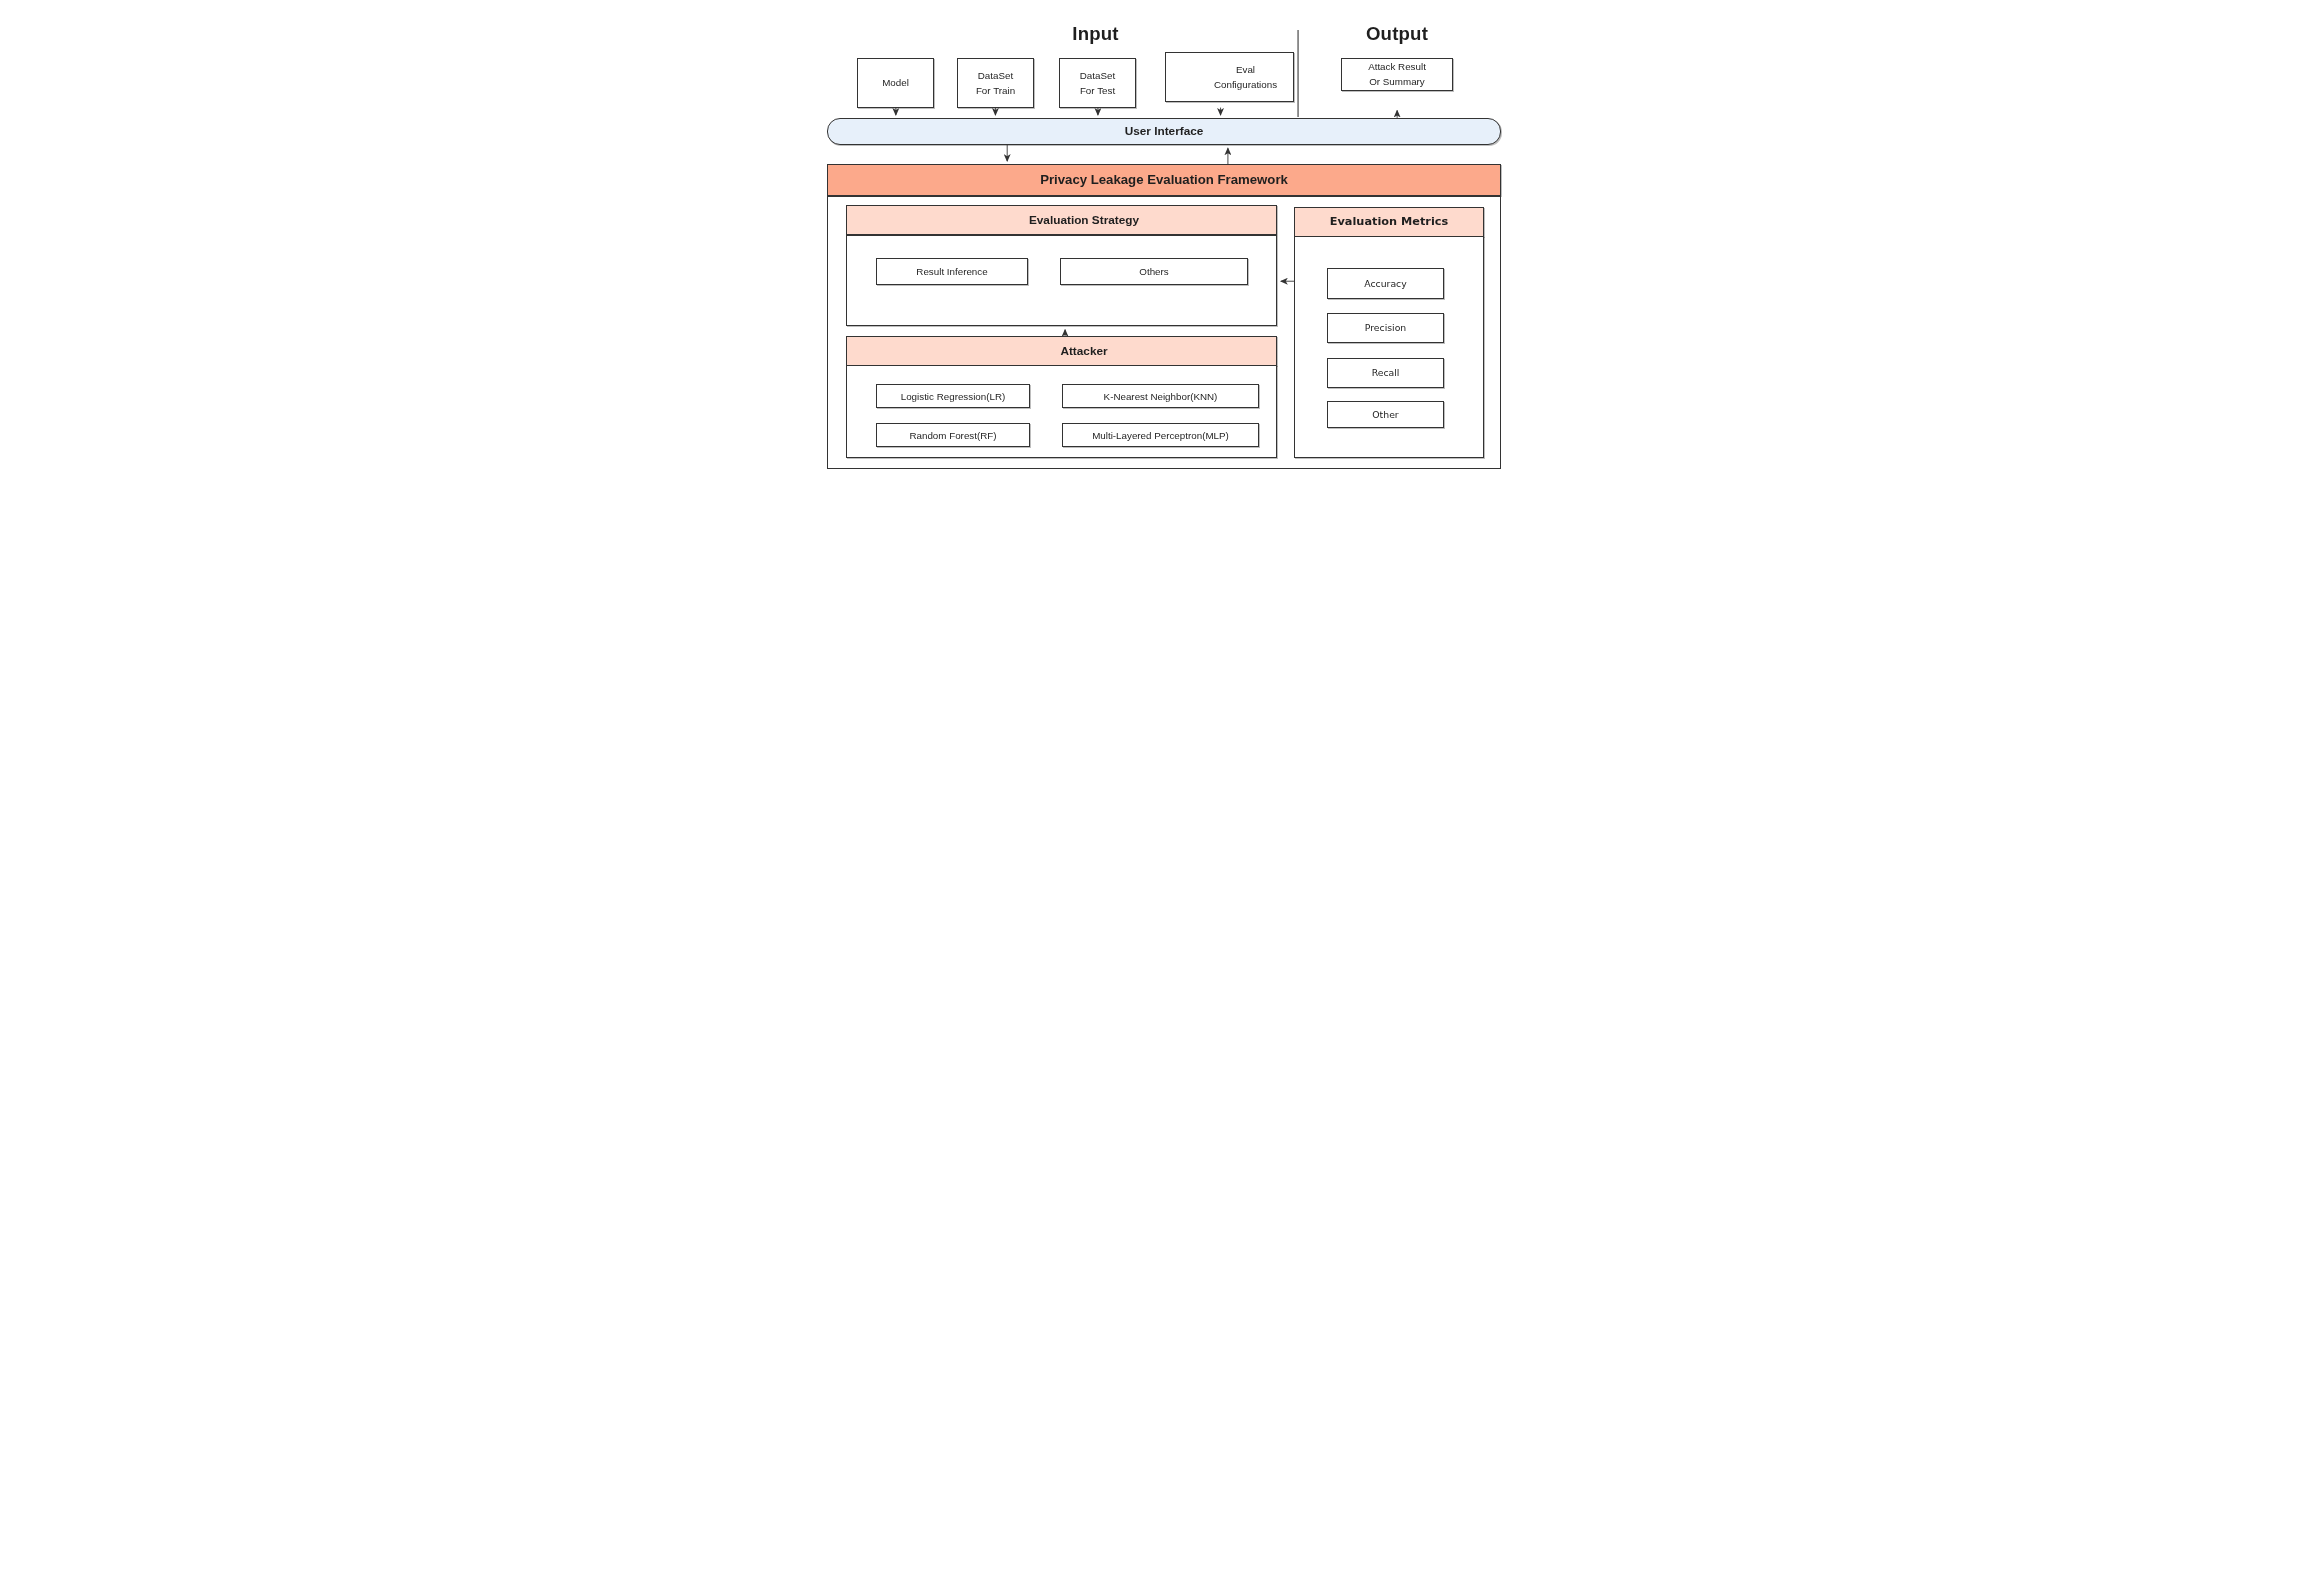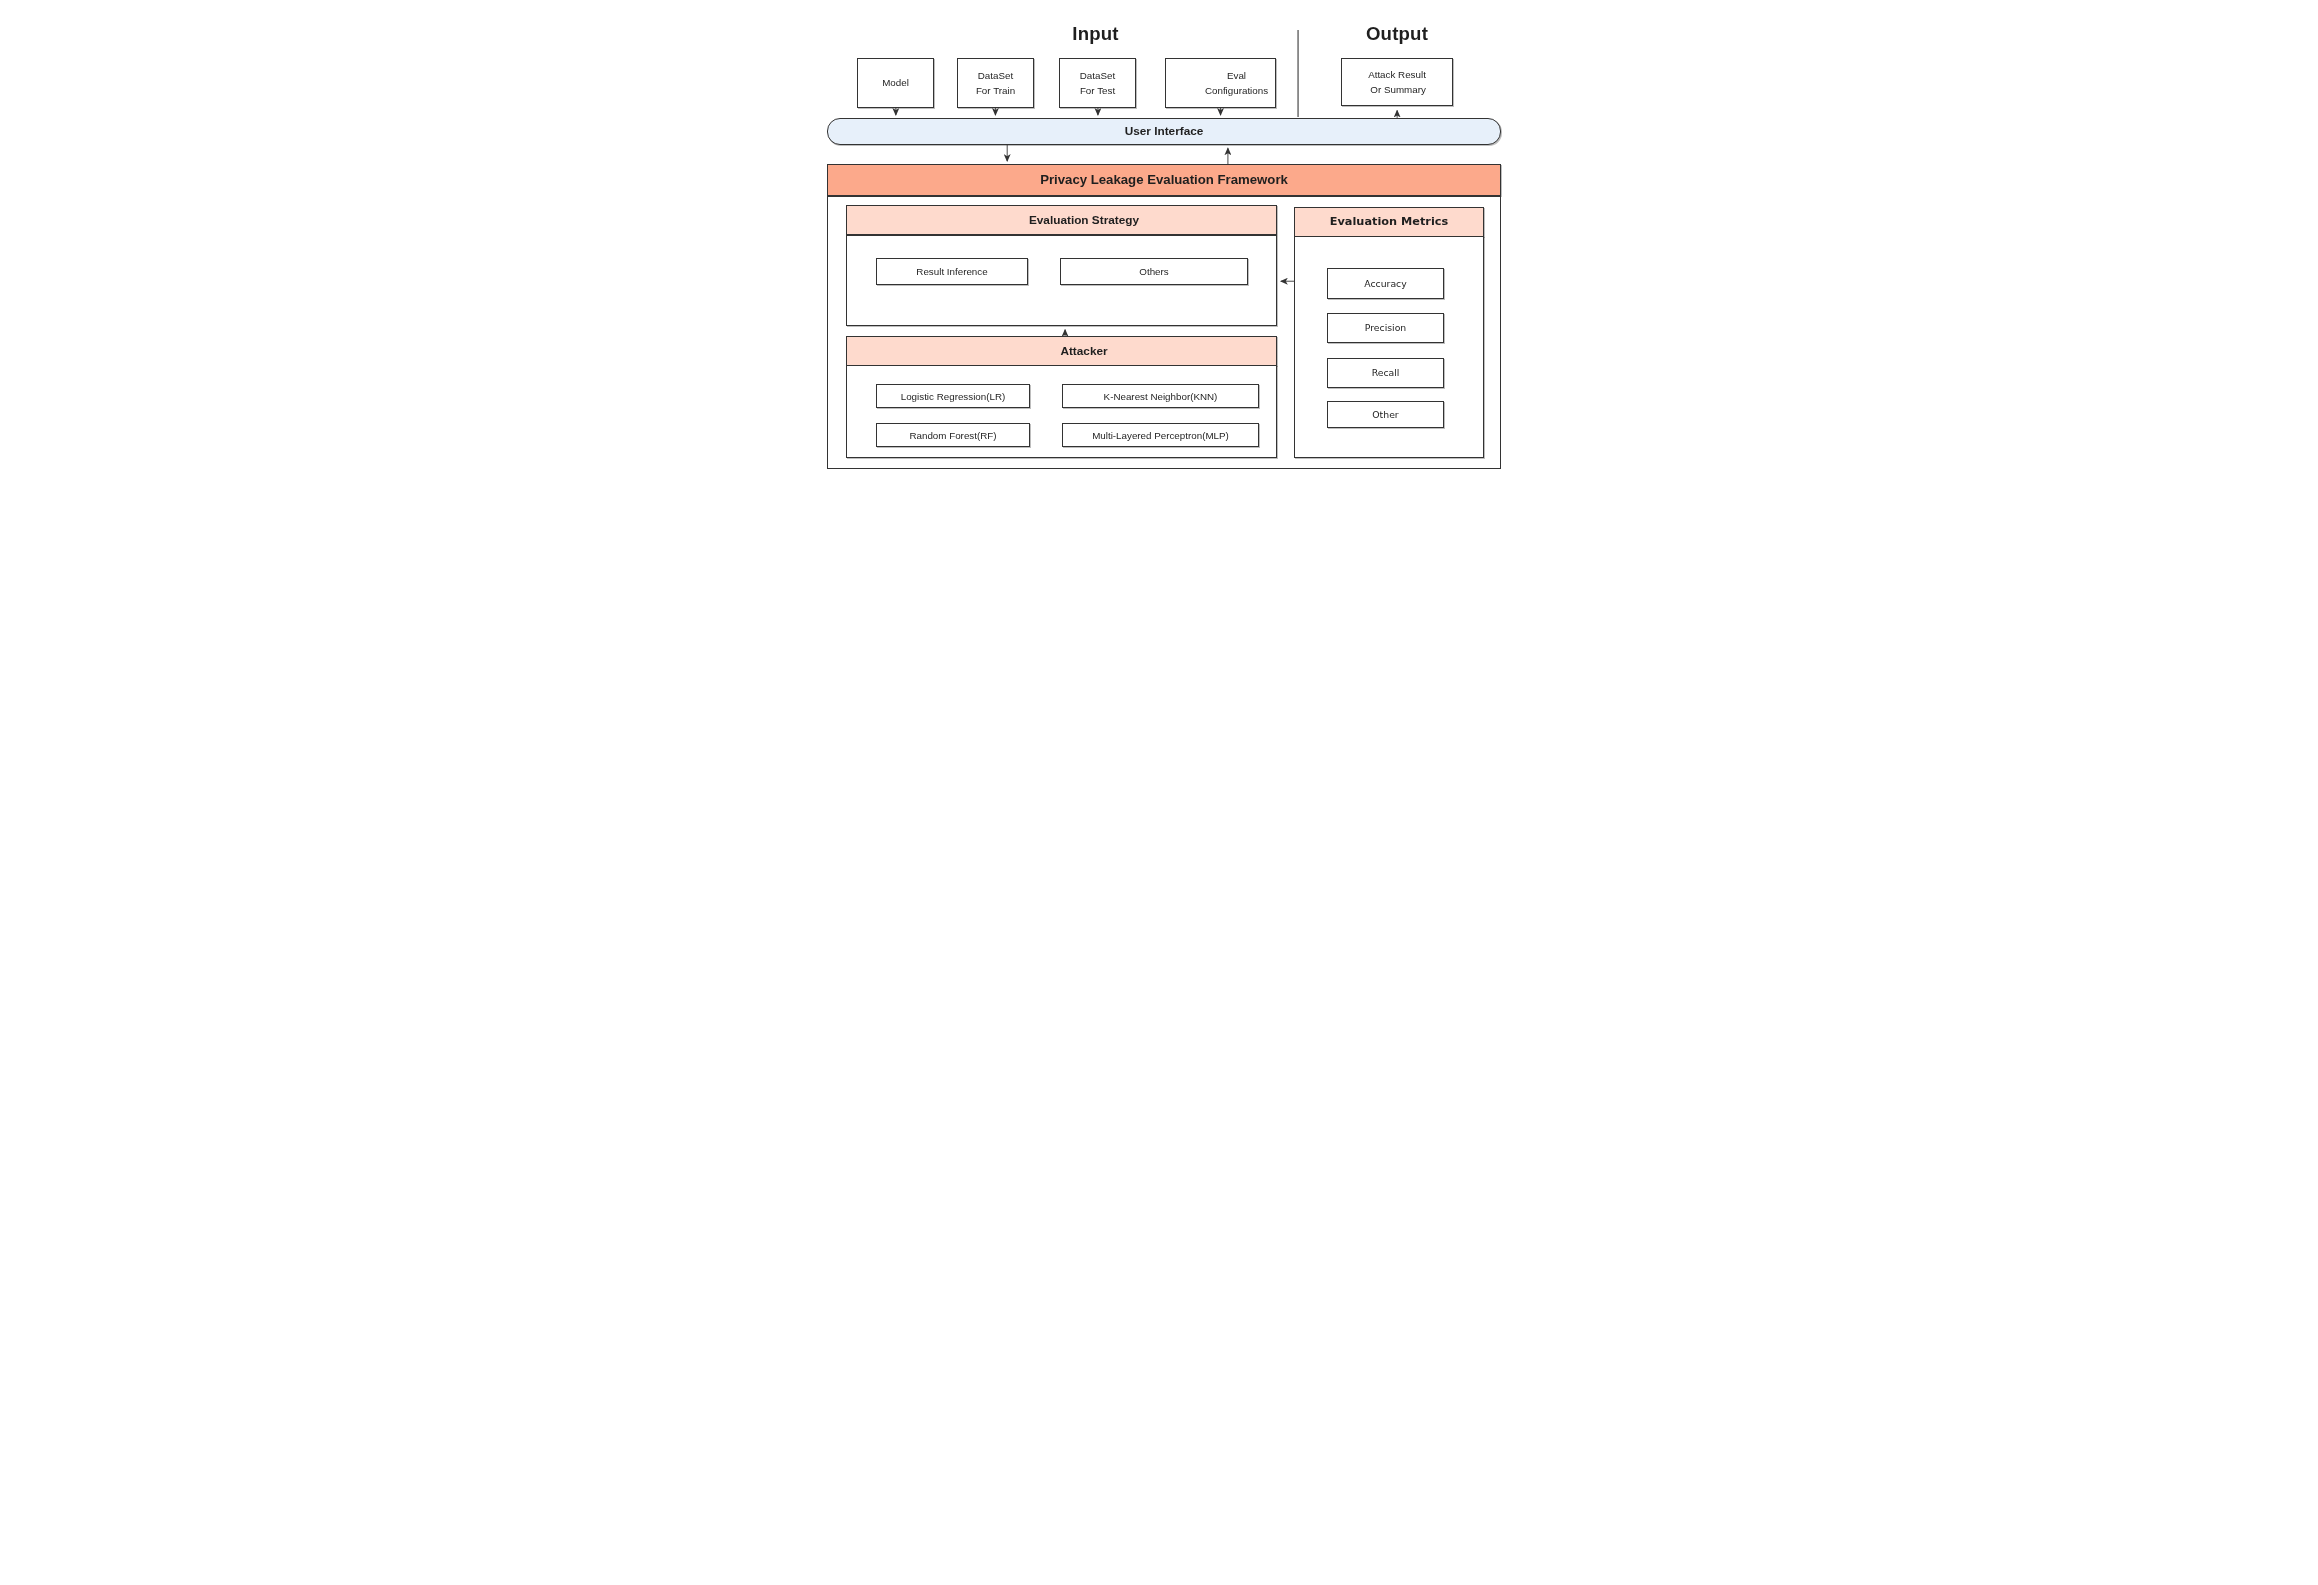--- a/index.html
+++ b/index.html
@@ -72,26 +72,26 @@
     <span>Model</span>
   </div>
   <div class="abs bordered center-flex top-box" style="left:146px;top:55px;width:77px;height:50px;">
     <span>DataSet
 For Train</span>
   </div>
   <div class="abs bordered center-flex top-box" style="left:248px;top:55px;width:77px;height:50px;">
     <span>DataSet
 For Test</span>
   </div>
-  <div class="abs bordered center-flex top-box" style="left:354px;top:55px;width:111px;height:50px;padding-left:32px;">
+  <div class="abs bordered center-flex top-box" style="left:354px;top:49px;width:129px;height:50px;padding-left:32px;">
     <span>Eval
 Configurations</span>
   </div>
 
-  <div class="abs bordered center-flex top-box" style="left:530px;top:55px;width:112px;height:48px;text-align:right;">
+  <div class="abs bordered center-flex top-box" style="left:530px;top:55px;width:112px;height:33px;">
     <span>Attack Result
 Or Summary</span>
   </div>
 
   <div class="abs bordered center-flex ui-bar" style="left:16px;top:115px;width:674px;height:27px;">
     <span>User Interface</span>
   </div>
 
   <div class="abs bordered center-flex framework-bar" style="left:16px;top:161px;width:674px;height:32px;">
     <span>Privacy Leakage Evaluation Framework</span>

